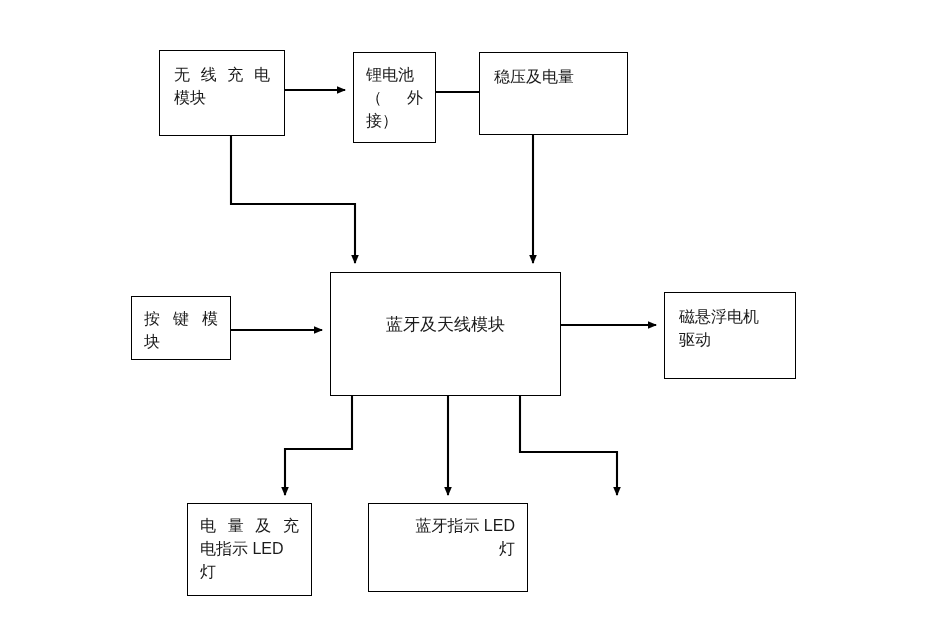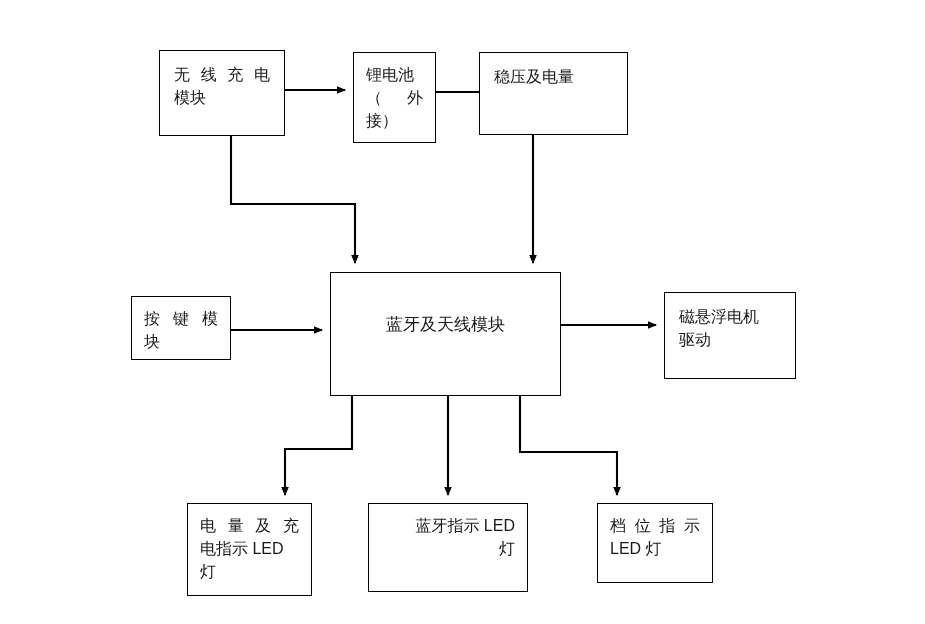--- a/index.html
+++ b/index.html
@@ -129,18 +129,14 @@
     <span class="just">电量及充</span>
     <span class="plain">电指示 LED</span>
     <span class="plain">灯</span>
   </div>
 
   <div class="node pad-b" style="left:368px; top:503px; width:160px; height:89px;align-items:flex-end;">
     <span class="just">蓝牙指示 LED</span>
     <span class="plain">灯</span>
   </div>
 
-  <div class="node pad-b" style="left:597px; top:503px; width:116px; height:80px;">
-    <span class="just">档位指示</span>
-    <span class="plain">LED 灯</span>
-  </div>
 
 </div>
 
 </body></html>

